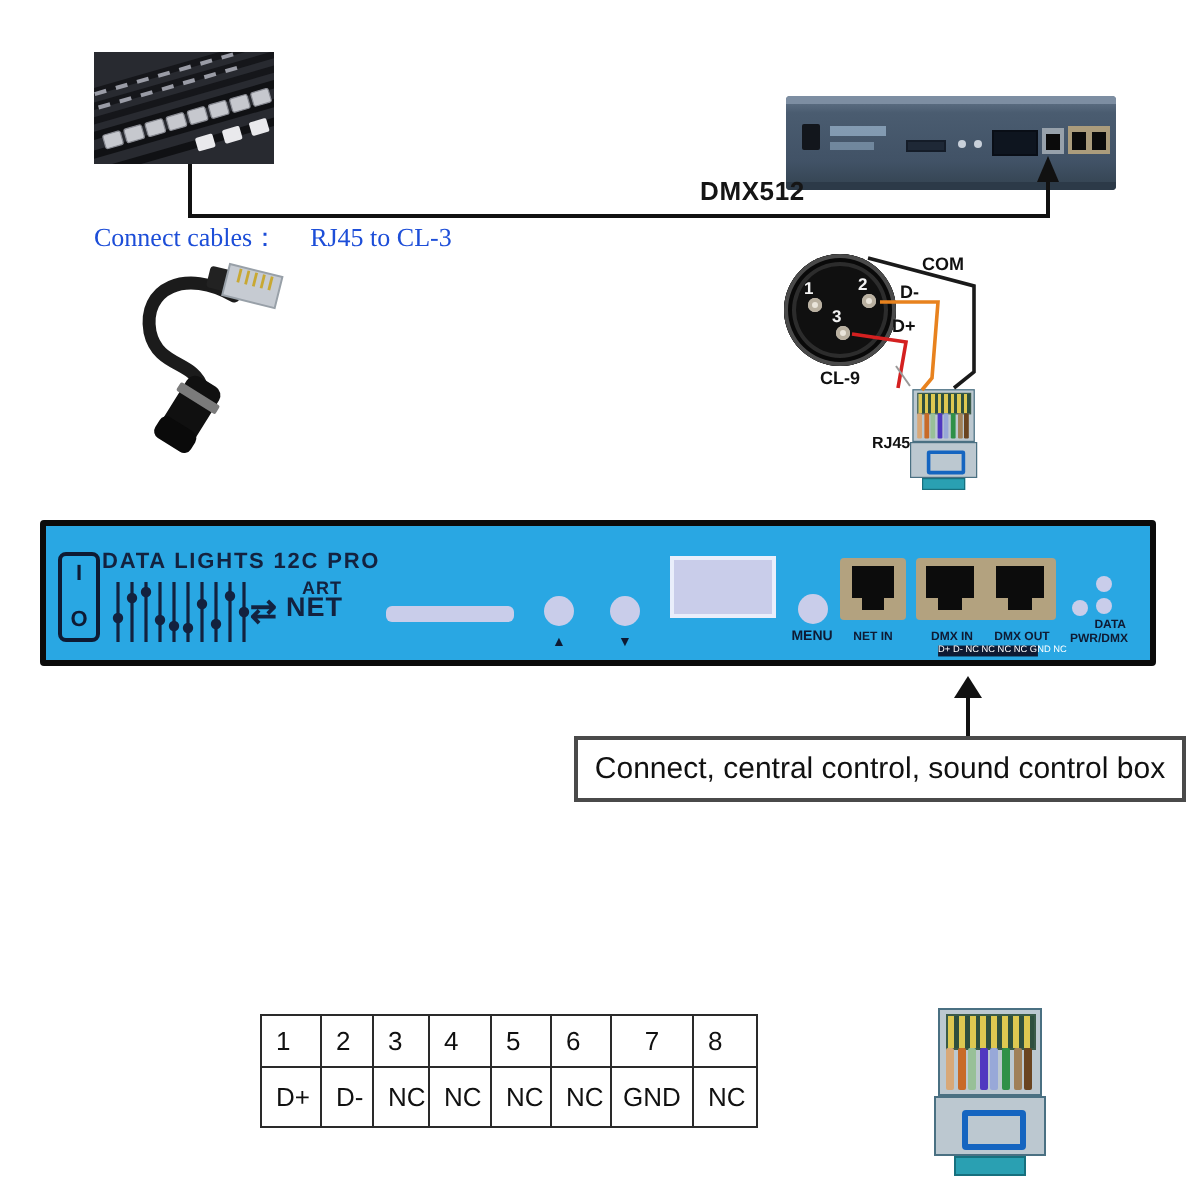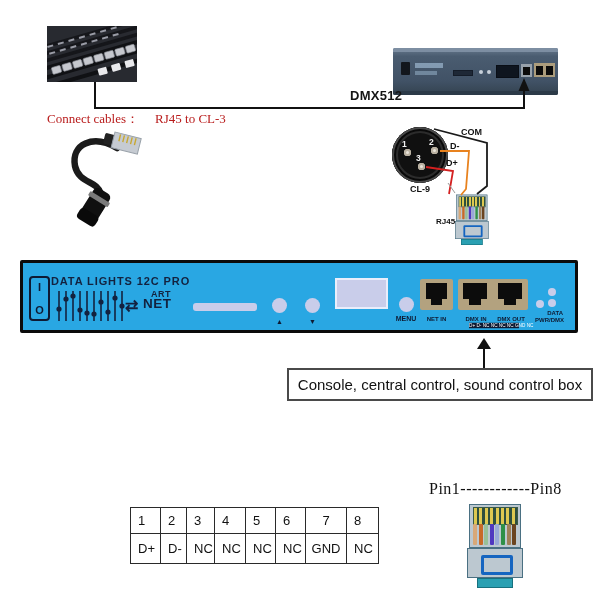--- a/index.html
+++ b/index.html
@@ -11,21 +11,21 @@
   
   #console-photo{left:47px;top:26px;width:90px;height:56px;}
   #device-photo{left:393px;top:48px;width:165px;height:47px;background:linear-gradient(#66788c,#4a5c70 18%,#415266 70%,#33424f);border-radius:2px;}
   #device-photo .dp{position:absolute;}
 
   
   #wiring{left:0;top:0;pointer-events:none;z-index:30;}
 
   
   #dmx512-label{left:350px;top:88px;font-size:13px;font-weight:600;color:#151515;letter-spacing:.3px;}
-  #connect-line{left:47px;top:110px;font-family:"Liberation Serif",serif;font-size:13px;color:#b91c1c;}
+  #connect-line{left:47px;top:110px;font-family:"Liberation Serif",serif;font-size:13px;color:#1d4ed8;}
   #connect-line .gap{display:inline-block;width:16px;}
 
   
   #cable-photo{left:57px;top:126px;}
 
   
   #xlr{left:392px;top:127px;width:56px;height:56px;border-radius:50%;background:#101010;
        box-shadow:inset 0 0 0 2px #4a4a4a, inset 0 0 0 4px #090909, inset 0 0 0 6px #2c2c2c;z-index:10;}
   .xlr-pin{position:absolute;width:7px;height:7px;border-radius:50%;background:#e9e4da;box-shadow:inset 0 0 0 2px #b9b0a0;}
   .xlr-num{position:absolute;color:#f2f2f2;font-size:8.5px;font-weight:700;}
@@ -297,25 +297,24 @@
     <div id="led1" class="p led"></div>
     <div id="led2" class="p led"></div>
     <div id="led3" class="p led"></div>
     <div id="led-data-label" class="p">DATA</div>
     <div id="led-pwr-label" class="p">PWR/DMX</div>
   </div>
 
   <div id="panel-arrow-head" class="abs"></div>
   <div id="panel-arrow-line" class="abs"></div>
   <div id="callout" class="abs">
-    <span>Console, central control, sound control box</span>
-  </div>
-
-
-  <div id="pin-range" class="abs">Pin1------------Pin8</div>
+    <span>Connect, central control, sound control box</span>
+  </div>
+
+
   <table id="pin-table" class="abs">
     <colgroup>
       <col style="width:30px">
         <col style="width:26px">
         <col style="width:28px">
         <col style="width:31px">
       <col style="width:30px">
         <col style="width:30px">
         <col style="width:41px">
         <col style="width:32px">

